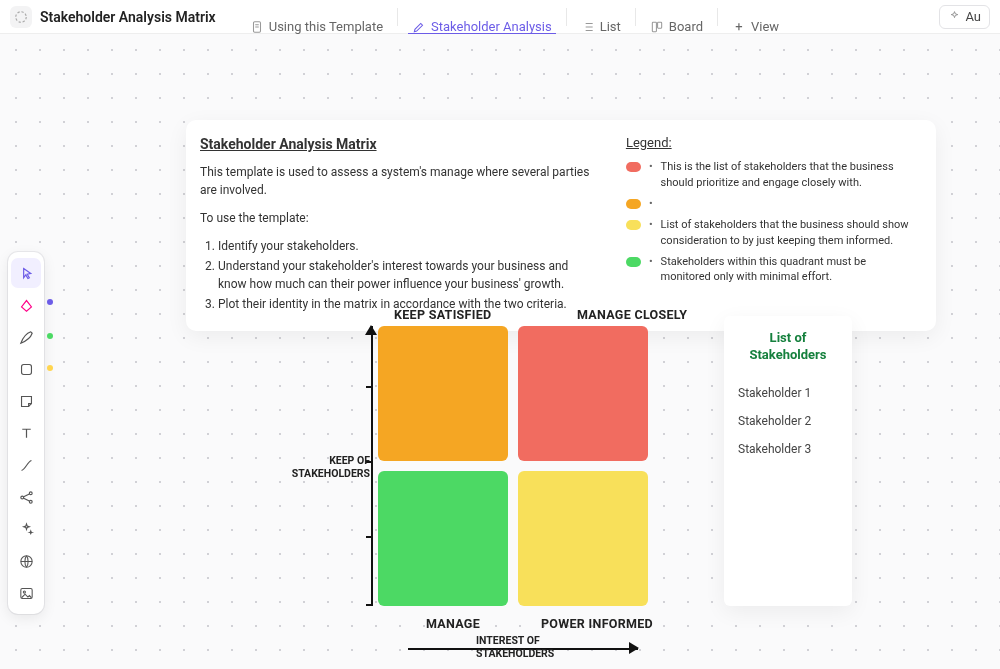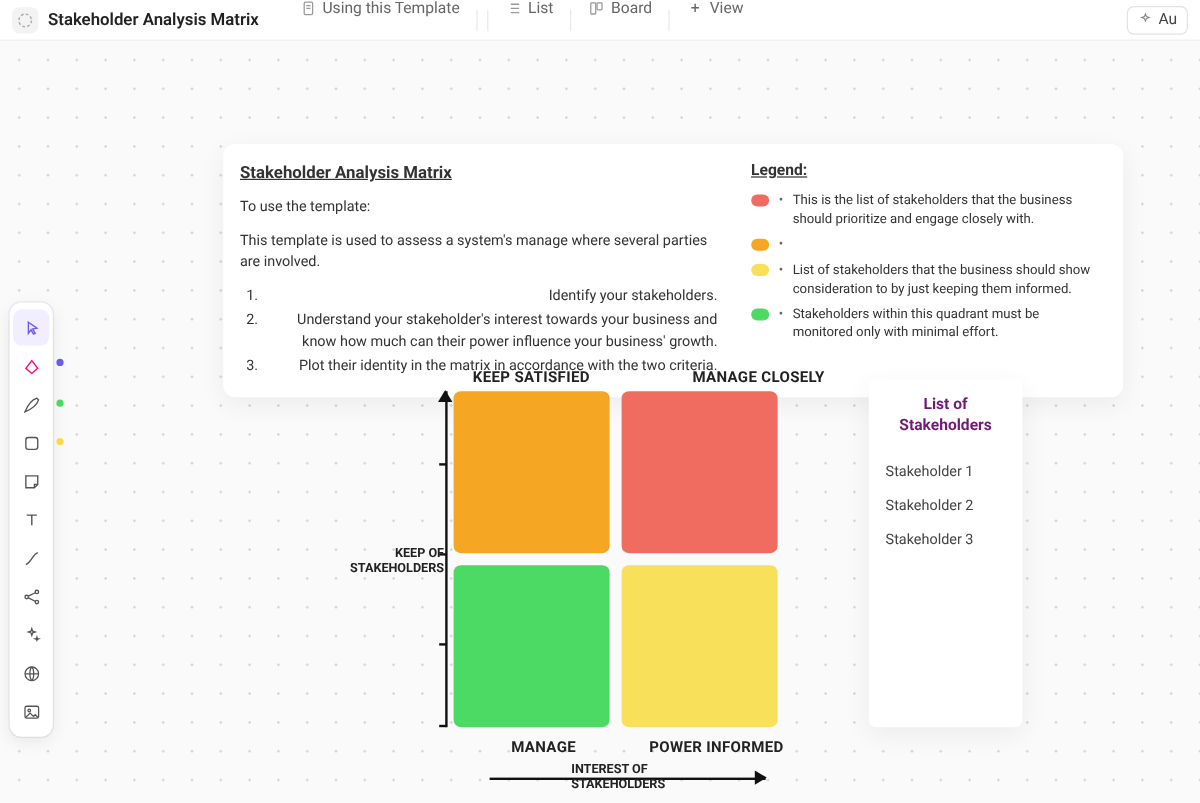--- a/index.html
+++ b/index.html
@@ -1,21 +1,21 @@
 <!DOCTYPE html>
 <html><head>
 <meta charset="utf-8">
 <style>
   * { box-sizing: border-box; margin: 0; padding: 0; }
   html, body { width:1000px; height:669px; font-family:-apple-system,BlinkMacSystemFont,"Segoe UI",Roboto,Arial,sans-serif; background:#fff; color:#222; overflow:hidden;}
   
   .topbar { height:34px; display:flex; align-items:center; padding:0 10px; border-bottom:1px solid #eee; font-size:13px;}
   .tb-home { width:22px; height:22px; border-radius:6px; background:#f3f3f4; display:flex; align-items:center; justify-content:center; margin-right:8px;}
   .tb-title { font-weight:600; font-size:14px; margin-right:24px;}
-  .tab { display:flex; align-items:flex-start; gap:5px; color:#666; padding:0 10px; height:34px; position:relative; cursor:pointer;}
+  .tab { display:flex; align-items:flex-end; gap:5px; color:#666; padding:0 10px; height:34px; position:relative; cursor:pointer;}
   .tab .tab-ic { width:14px; height:14px; display:inline-flex; align-items:center; justify-content:center;}
   .tab.active { color:#6c5ce7;}
   .tab.active::after { content:""; position:absolute; bottom:-1px; left:6px; right:6px; height:2px; background:#6c5ce7;}
   .divider { width:1px; height:18px; background:#e8e8e8; margin:0 4px;}
   .tab-plus { width:14px; text-align:center;}
   .spacer { flex:1;}
   .auto-btn { height:24px; display:flex; align-items:center; gap:4px; border:1px solid #e3e3e6; border-radius:6px; padding:0 8px; color:#444;}
   
   .canvas { position:absolute; top:34px; left:0; right:0; bottom:0;
     background-color:#fafafb;
@@ -31,23 +31,23 @@
   .dot-blue { top:265px; left:47px; background:#6c5ce7;}
   .dot-green{ top:299px; left:47px; background:#4cd964;}
   .dot-yellow{top:331px; left:47px; background:#ffd54f;}
   
   .info-card { position:absolute; top:86px; left:186px; width:750px; background:#fff; border-radius:10px;
     padding:14px 22px 16px 14px; box-shadow:0 6px 22px rgba(0,0,0,.06); display:flex; gap:28px;}
   .info-left { flex:1 1 58%; font-size:12px; color:#333; line-height:1.5;}
   .info-left h3 { font-size:14px; text-decoration:underline; margin-bottom:8px; font-weight:700; }
   .info-left p { margin-bottom:10px;}
   .info-left ol { padding-left:18px;}
-  .info-left ol li { margin-bottom:2px;text-align:right;}
+  .info-left ol li { margin-bottom:2px;}
   .legend { flex:1 1 42%; font-size:11px; line-height:1.45; color:#333;}
-  .legend h4 { font-size:13px; text-decoration:underline; margin-bottom:6px; font-weight:700;}
+  .legend h4 { font-size:13px; text-decoration:underline; margin-bottom:6px; font-weight:400;}
   .legend-row { display:flex; align-items:flex-start; gap:8px; margin-bottom:5px;}
   .swatch { width:15px; height:10px; border-radius:5px; margin-top:3px; flex-shrink:0;}
   .bullet { color:#666; }
   
   .matrix-wrap { position:absolute; top:262px; left:286px; width:440px;}
   .qlabel { position:absolute; font-size:12.5px; font-weight:700; letter-spacing:.3px; color:#222; }
   .lbl-tl { top:11px; left:108px;}
   .lbl-tr { top:11px; left:247px;margin-left:44px;}
   .lbl-bl { top:320px; left:140px;}
   .lbl-br { top:320px; left:255px;}
@@ -60,21 +60,21 @@
   .y-axis .line { position:absolute; left:9px; top:0; bottom:0; width:1.5px; background:#111;}
   .y-axis .arrow { position:absolute; left:3px; top:-1px; width:0; height:0; border-left:6px solid transparent; border-right:6px solid transparent; border-bottom:10px solid #111;}
   .y-label { position:absolute; top:158px; left:-2px; width:86px; text-align:right; font-size:10.5px; font-weight:700; line-height:1.25;}
   .x-axis { position:absolute; top:343px; left:122px; width:230px; height:20px;}
   .x-axis .line { position:absolute; top:9px; left:0; right:0; height:1.5px; background:#111;}
   .x-axis .arrow { position:absolute; right:-1px; top:3px; width:0; height:0; border-top:6px solid transparent; border-bottom:6px solid transparent; border-left:10px solid #111;}
   .x-label { position:absolute; top:338px; left:190px; width:110px; font-size:10.5px; font-weight:700; line-height:1.25;}
   .tick { position:absolute; width:6px; height:1.5px; background:#111;}
   
   .list-card { position:absolute; top:282px; left:724px; width:128px; height:290px; background:#fff; border-radius:6px; box-shadow:0 6px 22px rgba(0,0,0,.06); padding:14px 14px; font-size:12px; color:#444;}
-  .list-title { text-align:center; color:#701a75; font-weight:700; font-size:13px; line-height:1.3; margin-bottom:22px;}
+  .list-title { text-align:center; color:#15803d; font-weight:700; font-size:13px; line-height:1.3; margin-bottom:22px;}
   .list-item { margin-bottom:14px;}
 </style>
 </head>
 <body>
 
 <div class="topbar">
   <div class="tb-home">
     <svg width="14" height="14" viewBox="0 0 24 24" fill="none" stroke="#aaa" stroke-width="2">
         <circle cx="12" cy="12" r="9" stroke-dasharray="4 3"></circle>
       </svg>
@@ -84,20 +84,28 @@
   <div class="tab">
     <span class="tab-ic">
         <svg viewBox="0 0 24 24" fill="none" stroke="#999" stroke-width="1.8">
           <rect x="6" y="3" width="12" height="18" rx="2"></rect>
           <path d="M9 8h6M9 12h6"></path>
         </svg>
       </span>
     <span>Using this Template</span>
   </div>
   <div class="divider"></div>
+  <div class="tab active">
+    <span class="tab-ic">
+        <svg viewBox="0 0 24 24" fill="none" stroke="#6c5ce7" stroke-width="1.8">
+          <path d="M4 20l4-1 10-10-3-3L5 16l-1 4z"></path>
+        </svg>
+      </span>
+    <span>Stakeholder Analysis</span>
+  </div>
   <div class="divider"></div>
   <div class="tab">
     <span class="tab-ic">
         <svg viewBox="0 0 24 24" fill="none" stroke="#999" stroke-width="2">
           <path d="M8 6h12M8 12h12M8 18h12M4 6h.01M4 12h.01M4 18h.01"></path>
         </svg>
       </span>
     <span>List</span>
   </div>
   <div class="divider"></div>
@@ -190,22 +198,22 @@
         </svg>
       </div>
   </div>
   <div class="dot dot-blue"></div>
   <div class="dot dot-green"></div>
   <div class="dot dot-yellow"></div>
 
   <div class="info-card">
     <div class="info-left">
       <h3>Stakeholder Analysis Matrix</h3>
+      <p>This template is used to assess a system's manage where several parties are involved.</p>
       <p>To use the template:</p>
-      <p>This template is used to assess a system's manage where several parties are involved.</p>
       <ol>
         <li>Identify your stakeholders.</li>
         <li>Understand your stakeholder's interest towards your business and know how much can their power influence your business' growth.</li>
         <li>Plot their identity in the matrix in accordance with the two criteria.</li>
       </ol>
     </div>
     <div class="legend">
       <h4>Legend:</h4>
       <div class="legend-row">
         <span class="swatch" style="background:#f16c60"></span>

